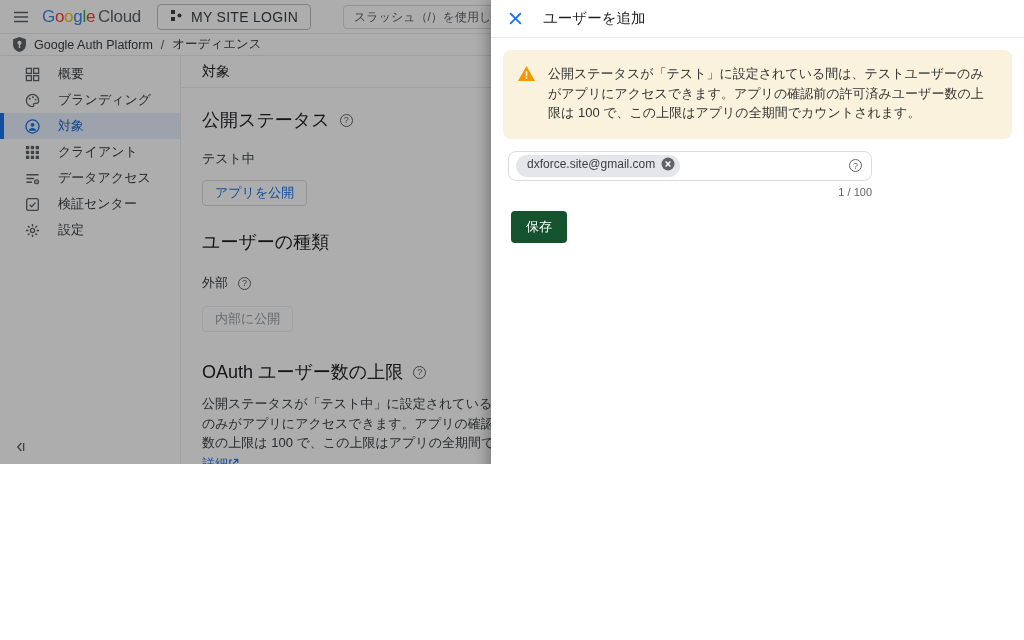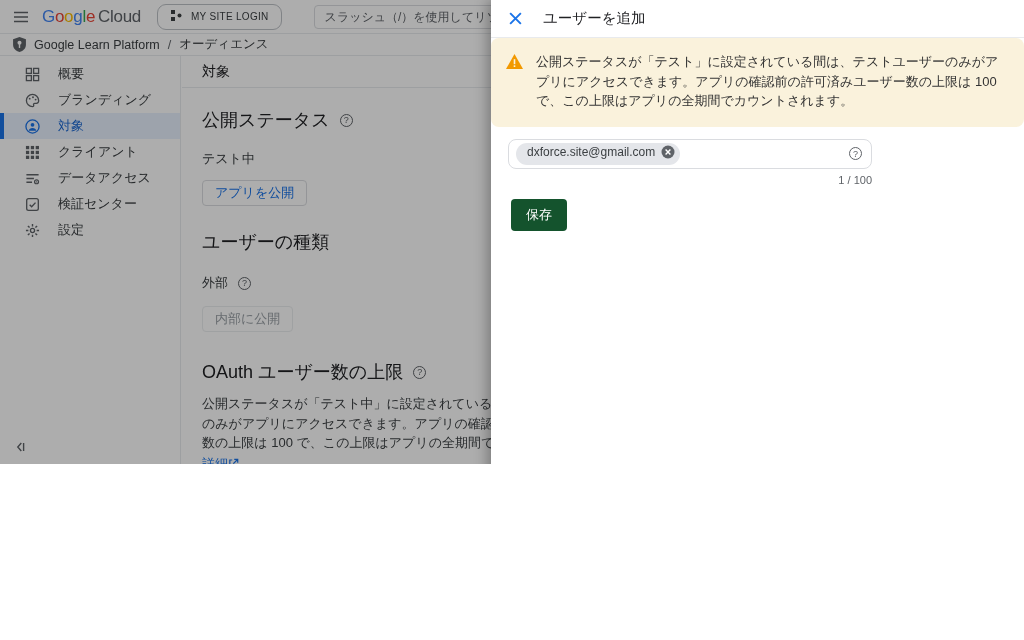--- a/index.html
+++ b/index.html
@@ -8,22 +8,22 @@
   .app { position:relative; width:1024px; height:464px; background:#fff; overflow:hidden; }
 
   
   .top-header { position:absolute; top:0; left:0; right:0; height:34px; background:#fff;
     display:flex; align-items:center; border-bottom:1px solid #e8eaed; z-index:1; }
   .hamburger { margin-left:12px; width:18px; height:18px; cursor:pointer; display:flex; align-items:center; }
   .logo { margin-left:12px; font-size:17px; font-weight:500; letter-spacing:-0.3px; white-space:nowrap; cursor:pointer; }
   .gl-b{color:#4285f4}.gl-r{color:#ea4335}.gl-y{color:#fbbc04}.gl-g{color:#34a853}
   .logo .cloud { color:#5f6368; font-weight:400; margin-left:3px; }
   .project-btn { margin-left:16px; height:26px; display:flex; align-items:center; gap:8px;
-    border:1px solid #bdc1c6; border-radius:9px; padding:0 12px; background:#fff;
-    font-size:10px; font-weight:500; letter-spacing:.3px; color:#3c4043; cursor:pointer; }
+    border:1px solid #bdc1c6; border-radius:4px; padding:0 12px; background:#fff;
+    font-size:14px; font-weight:500; letter-spacing:.3px; color:#3c4043; cursor:pointer; }
   .search-box { margin-left:32px; width:380px; height:24px; border:1px solid #dadce0; border-radius:4px;
     background:#fff; display:flex; align-items:center; padding:0 10px; }
   .search-box input { border:none; outline:none; width:100%; font-size:12px; color:#5f6368; background:transparent;
     font-family:inherit; }
   .search-box input::placeholder { color:#5f6368; }
 
   
   .breadcrumb-bar { position:absolute; top:34px; left:0; right:0; height:22px; background:#fff;
     display:flex; align-items:center; padding-left:13px; gap:8px; border-bottom:1px solid #e8eaed;
     font-size:12.5px; z-index:1; }
@@ -70,21 +70,21 @@
   
   .scrim { position:absolute; inset:0; background:rgba(0,0,0,0.32); z-index:5; cursor:pointer; }
 
   
   .panel { position:absolute; top:0; left:491px; width:533px; height:640px; background:#fff; z-index:10;
     box-shadow:-4px 0 12px rgba(0,0,0,0.28); }
   .panel-header { height:38px; display:flex; align-items:center; gap:20px; padding:0 17px;
     border-bottom:1px solid #e8eaed; }
   .panel-title { font-size:14.5px; color:#202124; }
   .close-x { width:15px; height:15px; cursor:pointer; display:flex; }
-  .warning-card { background:#faf2dc; border-radius:8px; padding:14px 16px 16px 15px;
+  .warning-card { margin:12px; background:#faf2dc; border-radius:8px; padding:14px 16px 16px 15px;
     display:flex; gap:13px; }
   .warning-icon { flex:0 0 auto; margin-top:2px; }
   .warning-body { font-size:13px; line-height:19.5px; color:#333333; }
   .learn-more-btn { margin-top:10px; display:inline-flex; align-items:center; gap:7px;
     border:1px solid #cfc9b8; border-radius:4px; padding:5px 12px; background:rgba(255,255,255,0.55);
     font-size:13px; color:#3c4043; cursor:pointer; }
   .email-box { margin:12px 0 0 17px; width:364px; height:30px; border:1px solid #dadce0; border-radius:8px;
     display:flex; align-items:center; padding:0 9px 0 7px; cursor:text; }
   .chip { background:#e4e6ea; border-radius:12px; height:22px; display:flex; align-items:center; gap:6px;
     padding:0 5px 4px 11px; font-size:12px; color:#3c4043; white-space:nowrap; }
@@ -124,21 +124,21 @@
   </div>
 
   <div class="breadcrumb-bar">
     <span style="display:flex">
       <svg width="13" height="15" viewBox="0 0 12 14">
           <path d="M6 0 L12 2.2 V7 C12 10.8 9.5 13 6 14 C2.5 13 0 10.8 0 7 V2.2 Z" fill="#5f6368"></path>
           <circle cx="6" cy="5.3" r="1.9" fill="#fff"></circle>
           <rect x="5.35" y="6.6" width="1.3" height="3.6" fill="#fff"></rect>
         </svg>
     </span>
-    <span class="crumb">Google Learn Platform</span>
+    <span class="crumb">Google Auth Platform</span>
     <span class="sep">/</span>
     <span class="crumb">オーディエンス</span>
   </div>
 
   <div class="sidebar">
     <div class="side-item">
       <span class="sicon">
         <svg width="15" height="15" viewBox="0 0 16 16" fill="none" stroke="currentColor" stroke-width="1.4">
             <rect x="1.5" y="1.5" width="5.3" height="5.3"></rect>
             <rect x="9.2" y="1.5" width="5.3" height="5.3"></rect>

